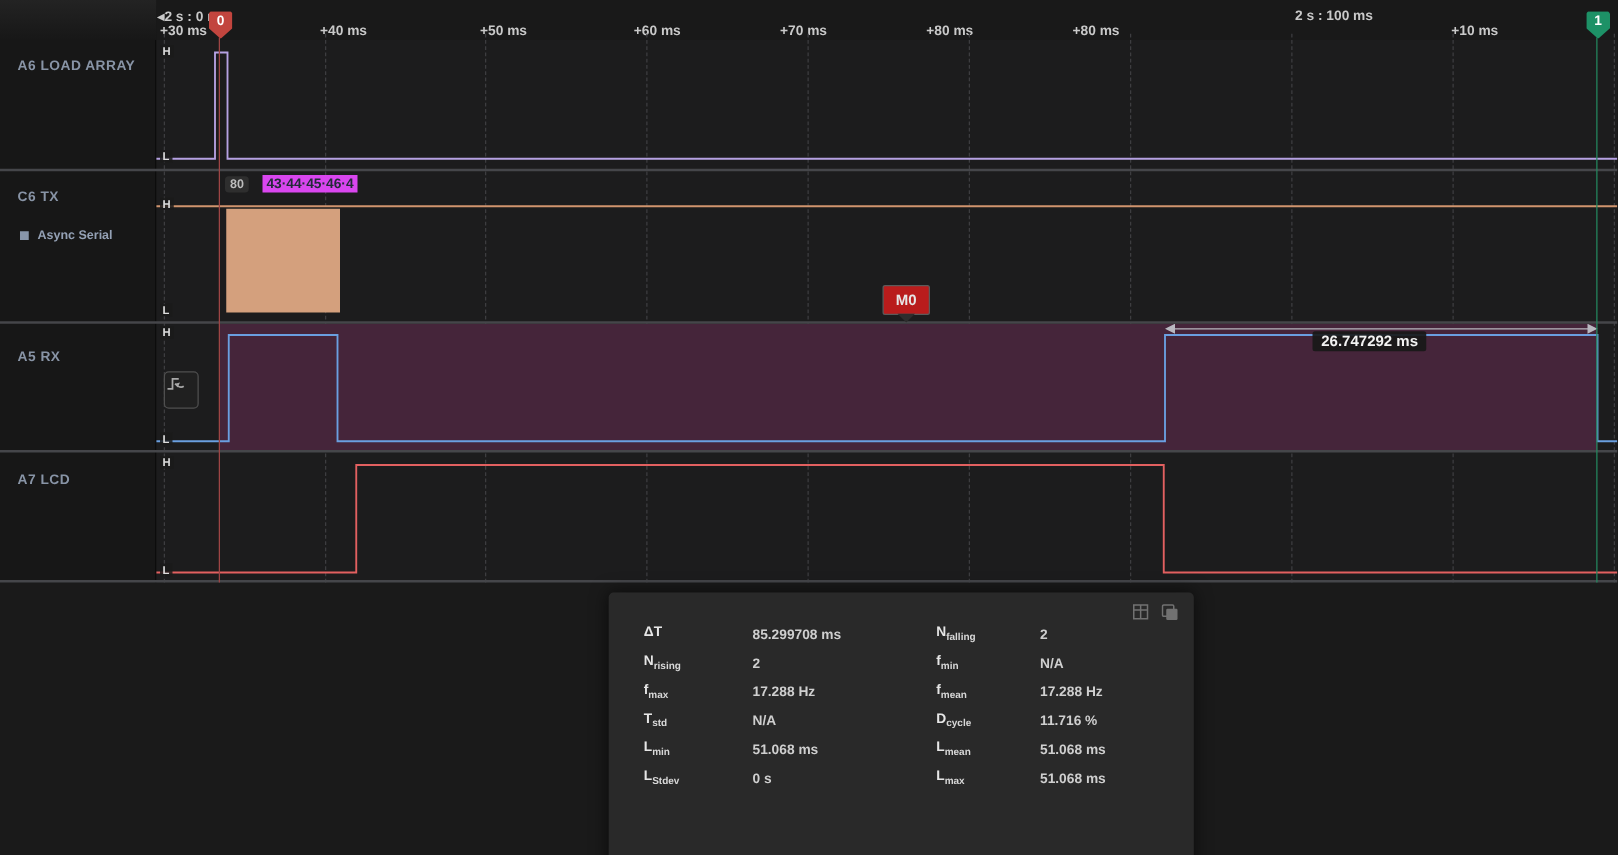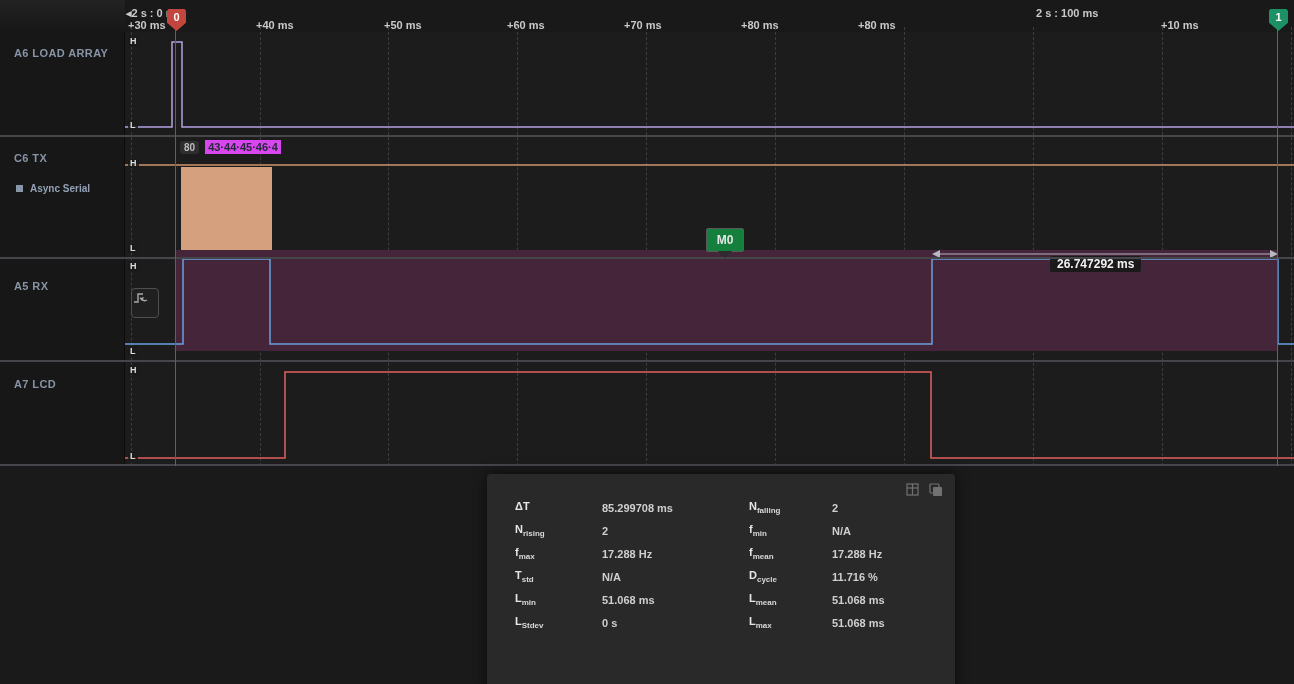--- a/index.html
+++ b/index.html
@@ -36,50 +36,50 @@
   .ch-name { position:absolute; left:14px; font-size:11px; font-weight:bold;
              color:#8894a6; letter-spacing:.4px; white-space:nowrap; cursor:pointer; }
   #analyzer-row { position:absolute; left:16px; top:183px; display:flex; align-items:center; gap:7px; cursor:pointer; }
   #analyzer-row .sq { width:7px; height:7px; background:#8896aa; }
   #analyzer-row .alabel { font-size:10px; font-weight:bold; color:#94a1b5; }
 
   
   .row { position:absolute; left:125px; width:1169px; z-index:2; }
   #row-a6 { top:32px;  height:103px; }
   #row-c6 { top:137px; height:120px; }
-  #row-a5 { top:250px; height:101px; }
+  #row-a5 { top:259px; height:101px; }
   #row-a7 { top:362px; height:102px; }
   .row svg { position:absolute; left:0; top:0; }
 
   .hl { position:absolute; font-size:9px; font-weight:bold; color:#dcdcdc;
         background:rgba(26,26,26,.85); padding:0 2px; z-index:5; }
 
   #selection { position:absolute; left:51px; top:0; width:1102px; height:101px;
                background:#45253a; z-index:0; }
 
   
   #serial-annot { position:absolute; left:55px; top:3px; display:flex; align-items:center; z-index:5; }
   #serial-badge { background:#2e2e2e; color:#bdbdbd; font-size:10px; font-weight:bold;
-                  border-radius:3px; padding:1px 4px; margin-right:6px; }
+                  border-radius:3px; padding:1px 4px; margin-right:11px; }
   #serial-bytes { background:#d946ef; color:#222b38; font-size:11px; font-weight:bold;
                   padding:1px 3px; white-space:nowrap; overflow:hidden; max-width:80px; cursor:pointer; }
 
   
   #meas-chip { position:absolute; left:925px; top:6px; background:rgba(24,24,24,.92);
                color:#f2f2f2; font-size:12px; font-weight:bold; padding:1px 7px;
                border-radius:2px; z-index:5; white-space:nowrap; }
 
   
   #edge-btn { position:absolute; left:6px; top:38px; width:28px; height:30px;
               border:1px solid #4f4f4f; border-radius:4px; background:#202020;
               display:flex; align-items:center; justify-content:center; cursor:pointer; z-index:5; }
 
   
   #m0-chip { position:absolute; left:706px; top:228px; width:38px; height:24px;
-             background:#15803d; border:1px solid #5a5a5a; border-radius:2px;
+             background:#b91c1c; border:1px solid #5a5a5a; border-radius:2px;
              color:#e6e6e6; font-size:12px; font-weight:bold; text-align:center;
              line-height:22px; z-index:8; cursor:pointer; }
   #m0-chip::after { content:""; position:absolute; left:50%; bottom:-7px; transform:translateX(-50%);
              border:7px solid transparent; border-top-color:#2d2d2d; border-bottom:none; }
 
   
   #panel { position:absolute; left:487px; top:474px; width:468px; height:220px;
            background:rgba(42,42,42,.97); border-radius:4px 4px 0 0;
            box-shadow:0 0 14px rgba(0,0,0,.6); z-index:10; }
   #panel-icons { position:absolute; top:9px; right:12px; display:flex; gap:9px; }

